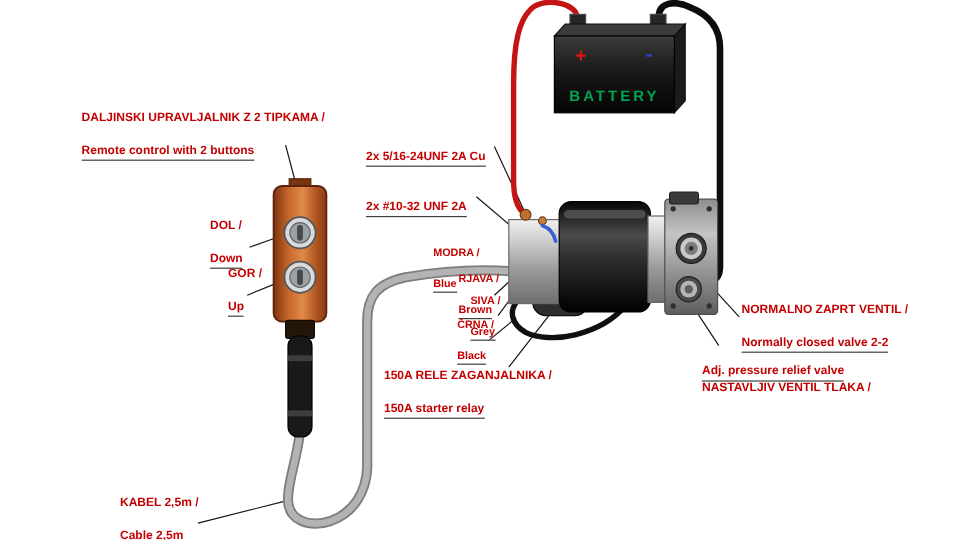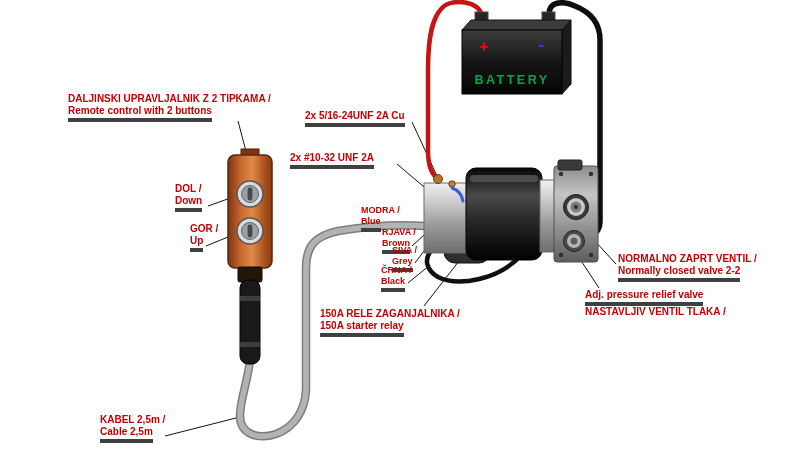--- a/index.html
+++ b/index.html
@@ -15,21 +15,21 @@
   .label {
     position: absolute;
     color: #c40000;
     font-weight: bold;
     font-size: 10px;
     line-height: 1.18;
     white-space: nowrap;
     z-index: 5;
   }
   .label.sm { font-size: 9px; line-height: 1.2; }
-  .ul { display: inline-block; border-bottom: 4px solid #404040; padding-bottom: 1px; }
+  .ul { display: inline-block; border-bottom: 1px solid #404040; padding-bottom: 1px; margin-top: 15px; }
 </style>
 </head>
 <body>
 
 <div id="stage">
 
   <svg id="scene" width="800" height="450" viewBox="0 0 800 450">
     <defs>
       <linearGradient id="gMetal" x1="0" y1="0" x2="0" y2="1">
         <stop offset="0" stop-color="#f0f0f0"></stop>
@@ -159,21 +159,21 @@
 
   <div class="label" style="left:190px; top:223px">
     <div>GOR /</div>
     <div><span class="ul">Up</span></div>
   </div>
 
   <div class="label" style="left:305px; top:110px">
     <span class="ul">2x 5/16-24UNF 2A Cu</span>
   </div>
 
-  <div class="label" style="left:290px; top:152px">
+  <div class="label" style="left:305px; top:152px">
     <span class="ul">2x #10-32 UNF 2A</span>
   </div>
 
   <div class="label sm" style="left:361px; top:205px">
     <div>MODRA /</div>
     <div><span class="ul">Blue</span></div>
   </div>
 
   <div class="label sm" style="left:382px; top:227px">
     <div>RJAVA /</div>

